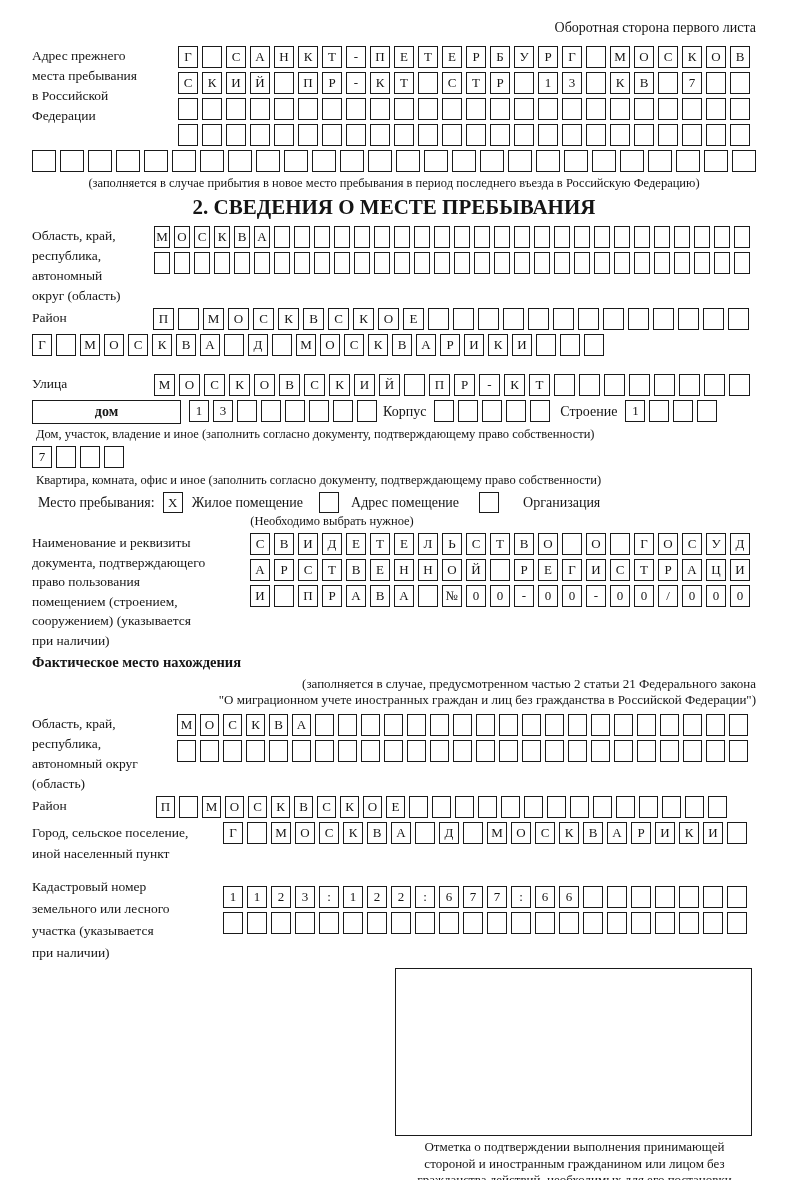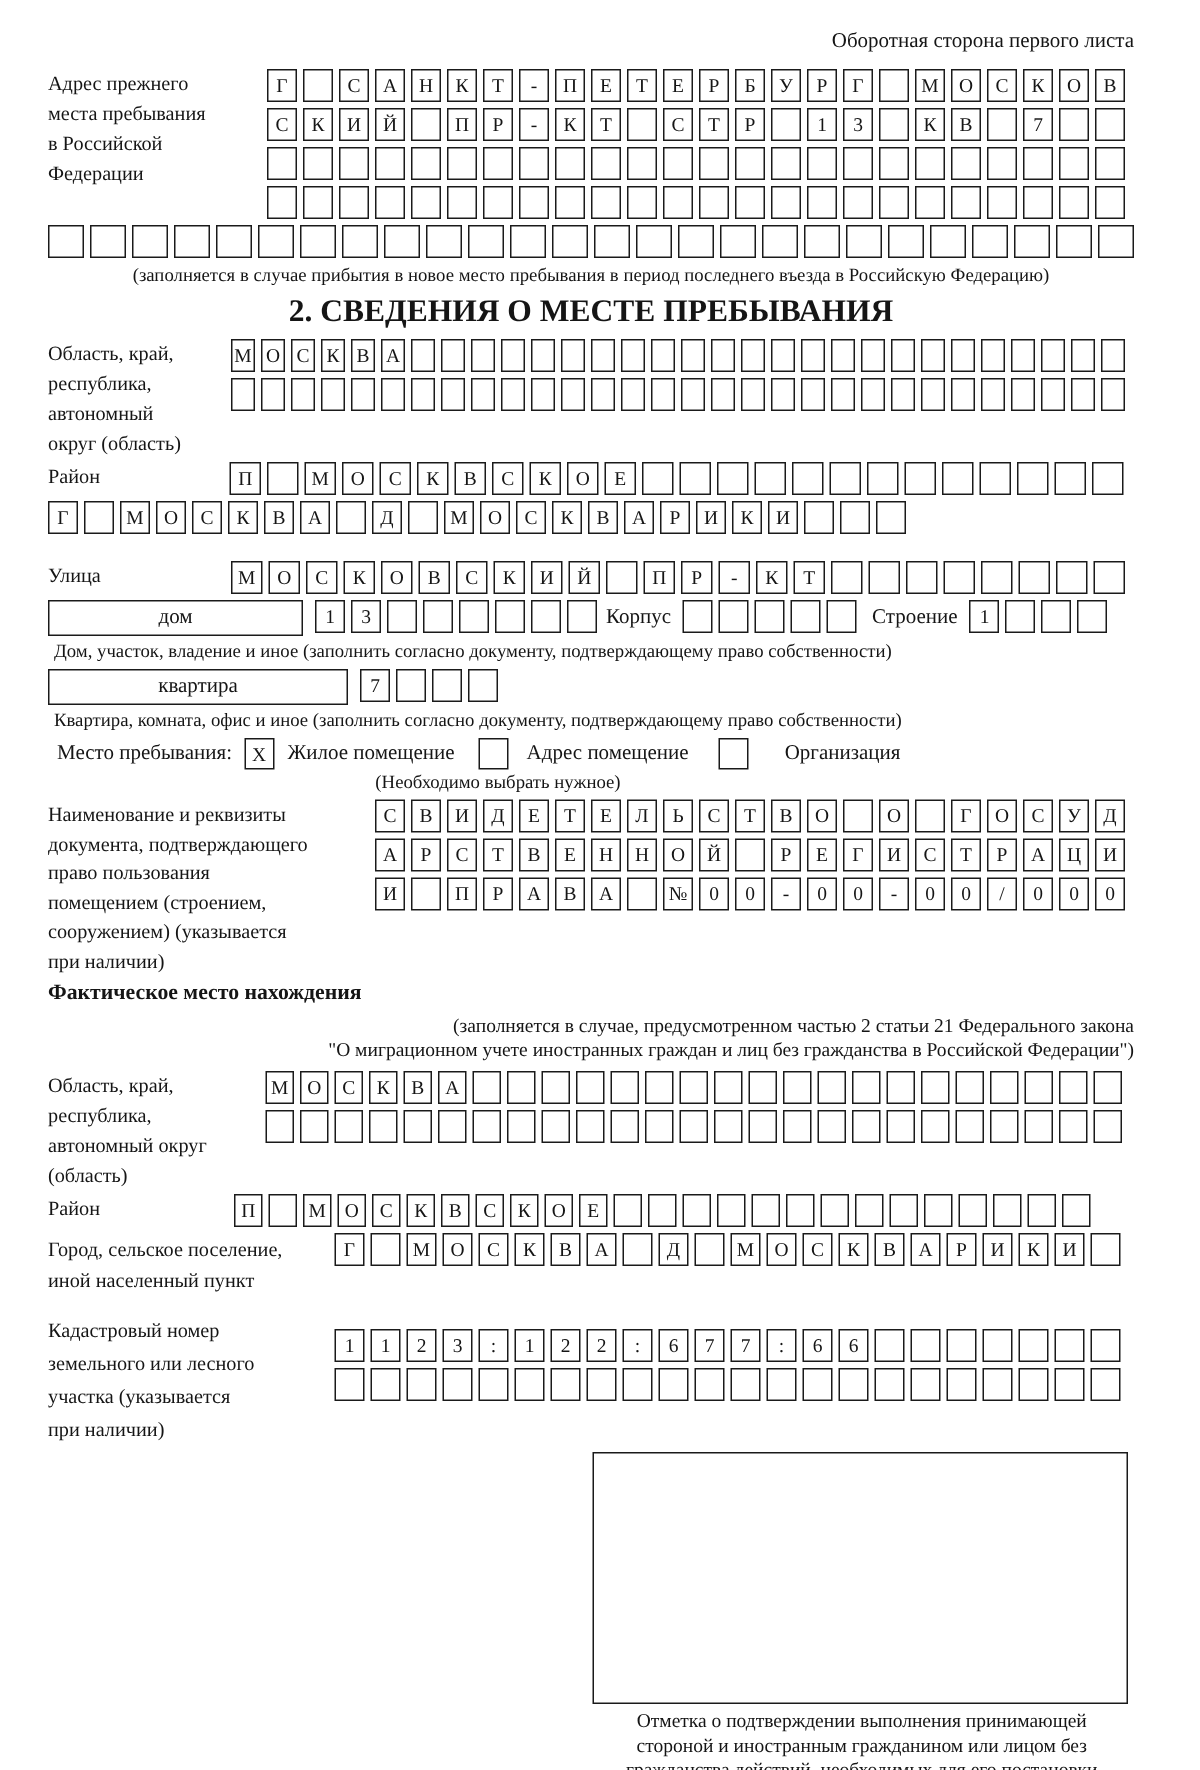--- a/index.html
+++ b/index.html
@@ -357,21 +357,21 @@
       <span class="cell"></span>
       <span class="cell"></span>
       <span class="cell"></span>
       <span class="cell"></span>
       <span class="cell"></span>
       <span class="cell"></span>
     </div>
 </div>
 
 <div class="blk">
-  <div class="widebox" style="width:170px; margin-right:8px;">дом</div>
+  <div class="widebox" style="width:149px; margin-right:8px;font-weight:bold;">дом</div>
   <div class="cellrow">
       <span class="cell">1</span>
       <span class="cell">3</span>
       <span class="cell"></span>
       <span class="cell"></span>
       <span class="cell"></span>
       <span class="cell"></span>
       <span class="cell"></span>
       <span class="cell"></span>
     </div>
@@ -387,21 +387,20 @@
   <div class="cellrow">
       <span class="cell">1</span>
       <span class="cell"></span>
       <span class="cell"></span>
       <span class="cell"></span>
     </div>
 </div>
 <div class="note" style="margin-left:4px">Дом, участок, владение и иное (заполнить согласно документу, подтверждающему право собственности)</div>
 
 <div class="blk">
-  <div class="widebox" style="width:200px; margin-right:8px;">квартира</div>
   <div class="cellrow">
       <span class="cell">7</span>
       <span class="cell"></span>
       <span class="cell"></span>
       <span class="cell"></span>
     </div>
 </div>
 <div class="note" style="margin-left:4px">Квартира, комната, офис и иное (заполнить согласно документу, подтверждающему право собственности)</div>
 
 <div class="stay-row">

